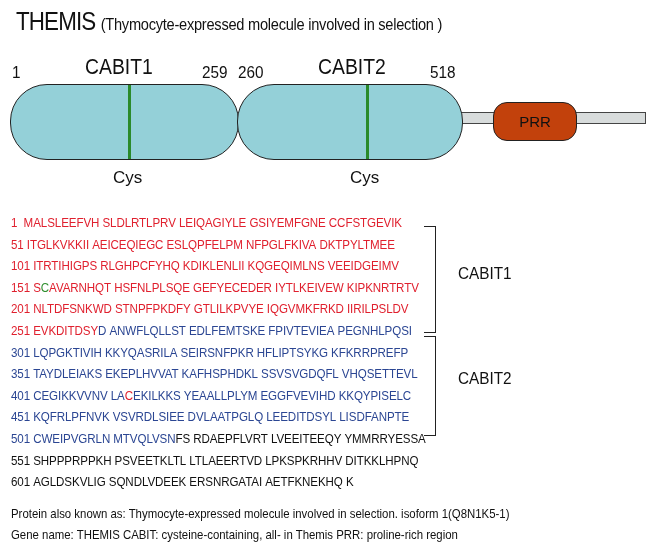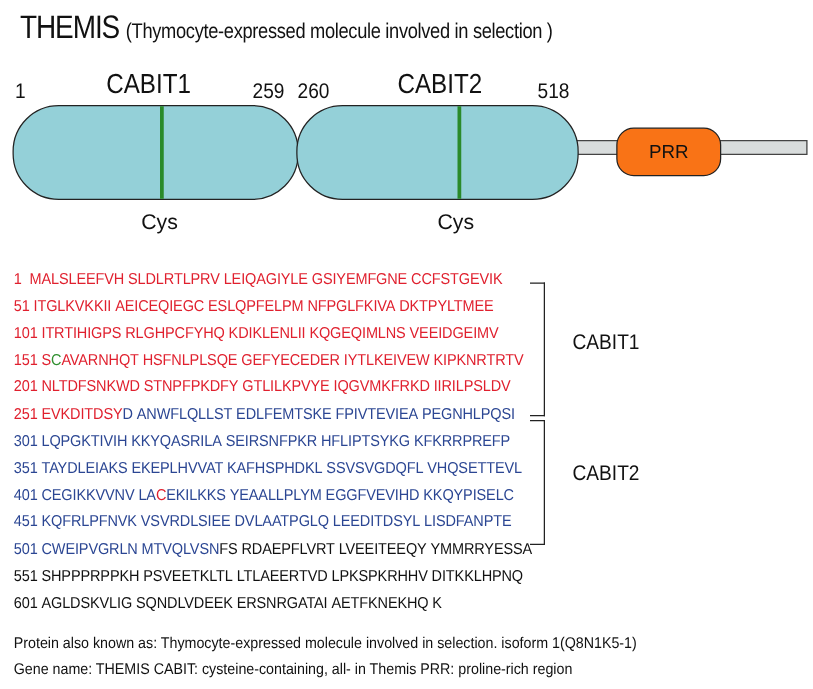--- a/index.html
+++ b/index.html
@@ -7,21 +7,21 @@
          font-family: "Liberation Sans", "DejaVu Sans", sans-serif; color: #111; }
   .abs { position: absolute; white-space: nowrap; }
   .title-main { left: 16px; top: 6px; font-size: 26px; letter-spacing: -1px; transform: scaleX(0.86); transform-origin: left top; }
   .title-sub { font-size: 17px; letter-spacing: -0.3px; }
   .num { font-size: 17px; transform: scaleX(0.9); transform-origin: left top; }
   .dom-label { font-size: 22px; transform: scaleX(0.88); transform-origin: left top; }
   .cys { font-size: 17px; }
   .domain { position: absolute; background: #94d0d8; border: 1.5px solid #222; border-radius: 37px; box-sizing: border-box; }
   .cysline { position: absolute; width: 3px; background: #2a8a2a; }
   .linker { position: absolute; background: #d8dcdc; border: 1.3px solid #444; box-sizing: border-box; }
-  .prr { position: absolute; background: #f97316; border: 1.5px solid #222; border-radius: 14px; box-sizing: border-box;
+  .prr { position: absolute; background: #c2410c; border: 1.5px solid #222; border-radius: 14px; box-sizing: border-box;
          display: flex; align-items: center; justify-content: center; font-size: 15px; }
   .seq { position: absolute; left: 11px; font-size: 12.6px; letter-spacing: -0.1px; transform: scaleX(0.92); transform-origin: left top; }
   .red { color: #e0202e; }
   .blue { color: #2b4693; }
   .black { color: #111; }
   .green { color: #2f8f2f; }
   .bracket { position: absolute; border: 1.6px solid #222; border-left: none; box-sizing: border-box; }
   .brlabel { font-size: 17px; transform: scaleX(0.9); transform-origin: left top; }
   .foot { font-size: 12.4px; left: 11px; transform: scaleX(0.92); transform-origin: left top; }
 </style>

